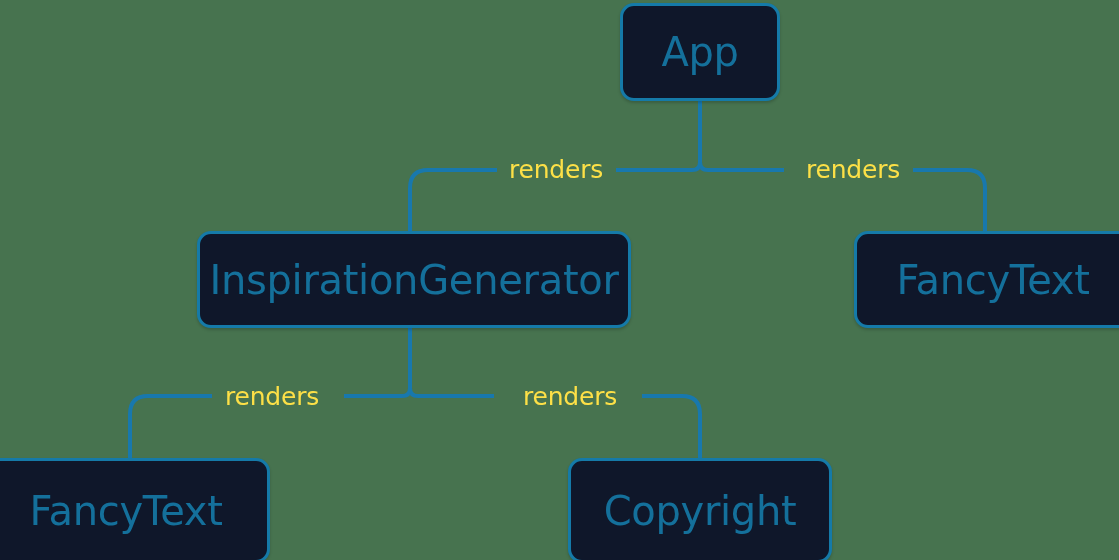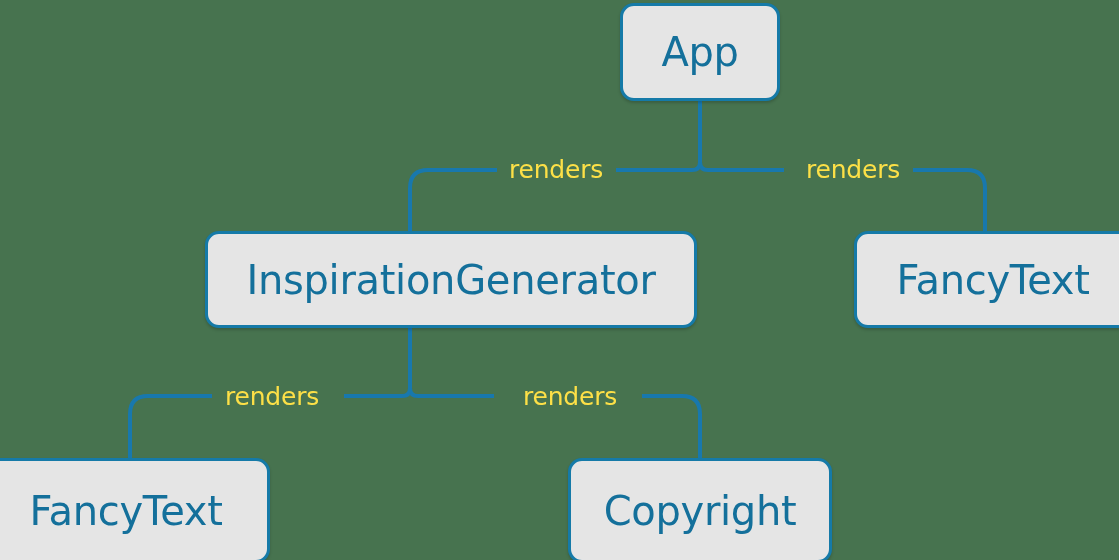--- a/index.html
+++ b/index.html
@@ -22,21 +22,21 @@
   svg.diagram-canvas {
     position: absolute;
     top: 0;
     left: 0;
     width: 1119px;
     height: 560px;
     display: block;
   }
   .node-box {
     position: absolute;
-    background: #e5e5e5;
+    background: #0f172a;
     border: 3px solid #157aa8;
     border-radius: 14px;
     box-sizing: border-box;
     display: flex;
     align-items: center;
     justify-content: center;
     box-shadow: 0 2px 3px rgba(0,0,0,0.18);
   }
   .node-label {
     color: #14709b;
@@ -89,21 +89,21 @@
 
   <div class="edge-label" style="left:556px; top:169px;">renders</div>
   <div class="edge-label" style="left:853px; top:169px;">renders</div>
   <div class="edge-label" style="left:272px; top:396px;">renders</div>
   <div class="edge-label" style="left:570px; top:396px;">renders</div>
 
   <div class="node-box" style="left:620px; top:3px; width:160px; height:98px;">
     <span class="node-label">App</span>
   </div>
 
-  <div class="node-box" style="left:205px; top:231px; width:492px; height:97px;">
+  <div class="node-box" style="left:197px; top:231px; width:434px; height:97px;">
     <span class="node-label">InspirationGenerator</span>
   </div>
 
   <div class="node-box" style="left:854px; top:231px; width:278px; height:97px;">
     <span class="node-label">FancyText</span>
   </div>
 
   <div class="node-box" style="left:-18px; top:458px; width:288px; height:105px;">
     <span class="node-label">FancyText</span>
   </div>

